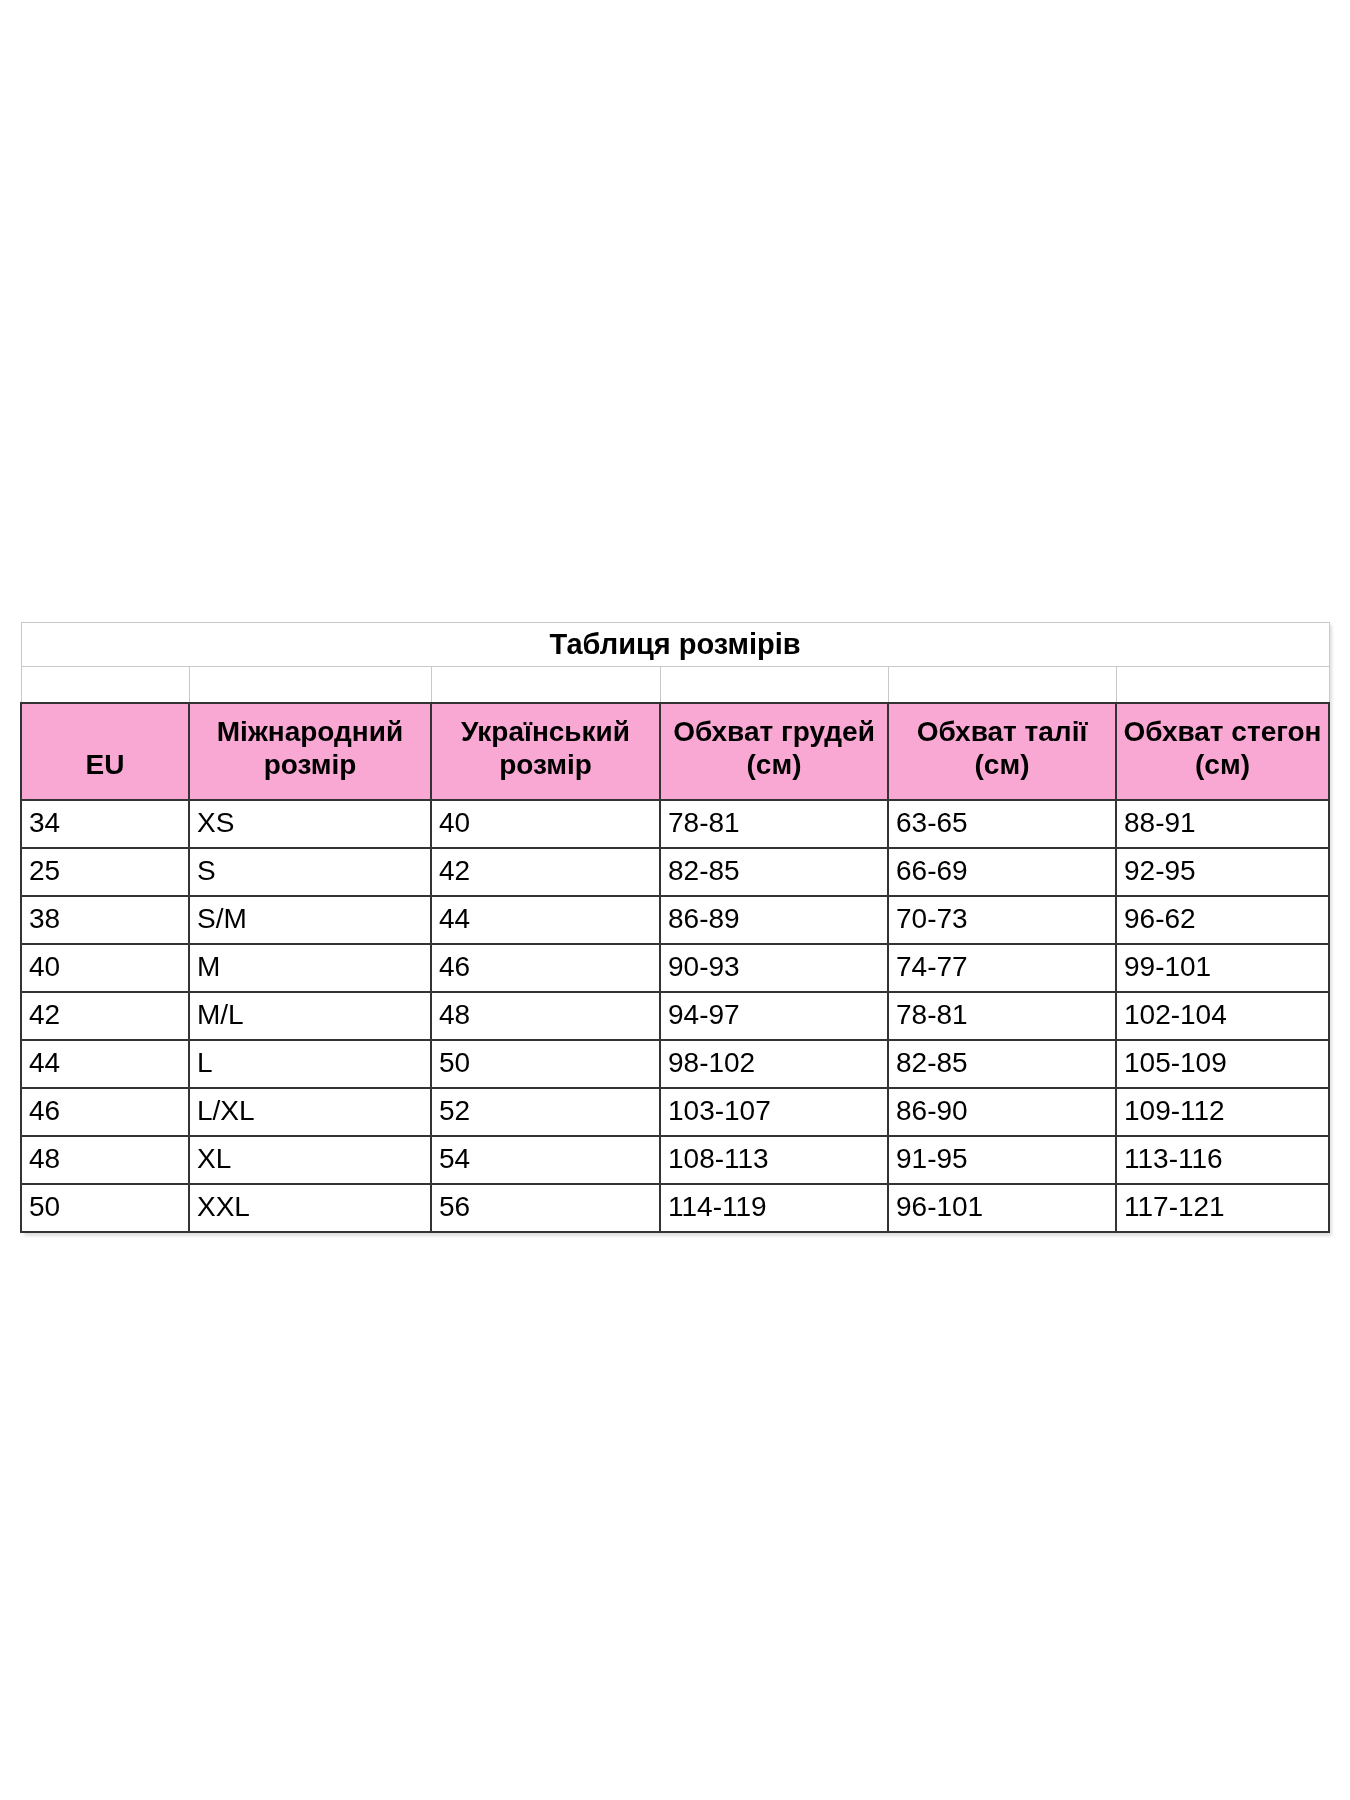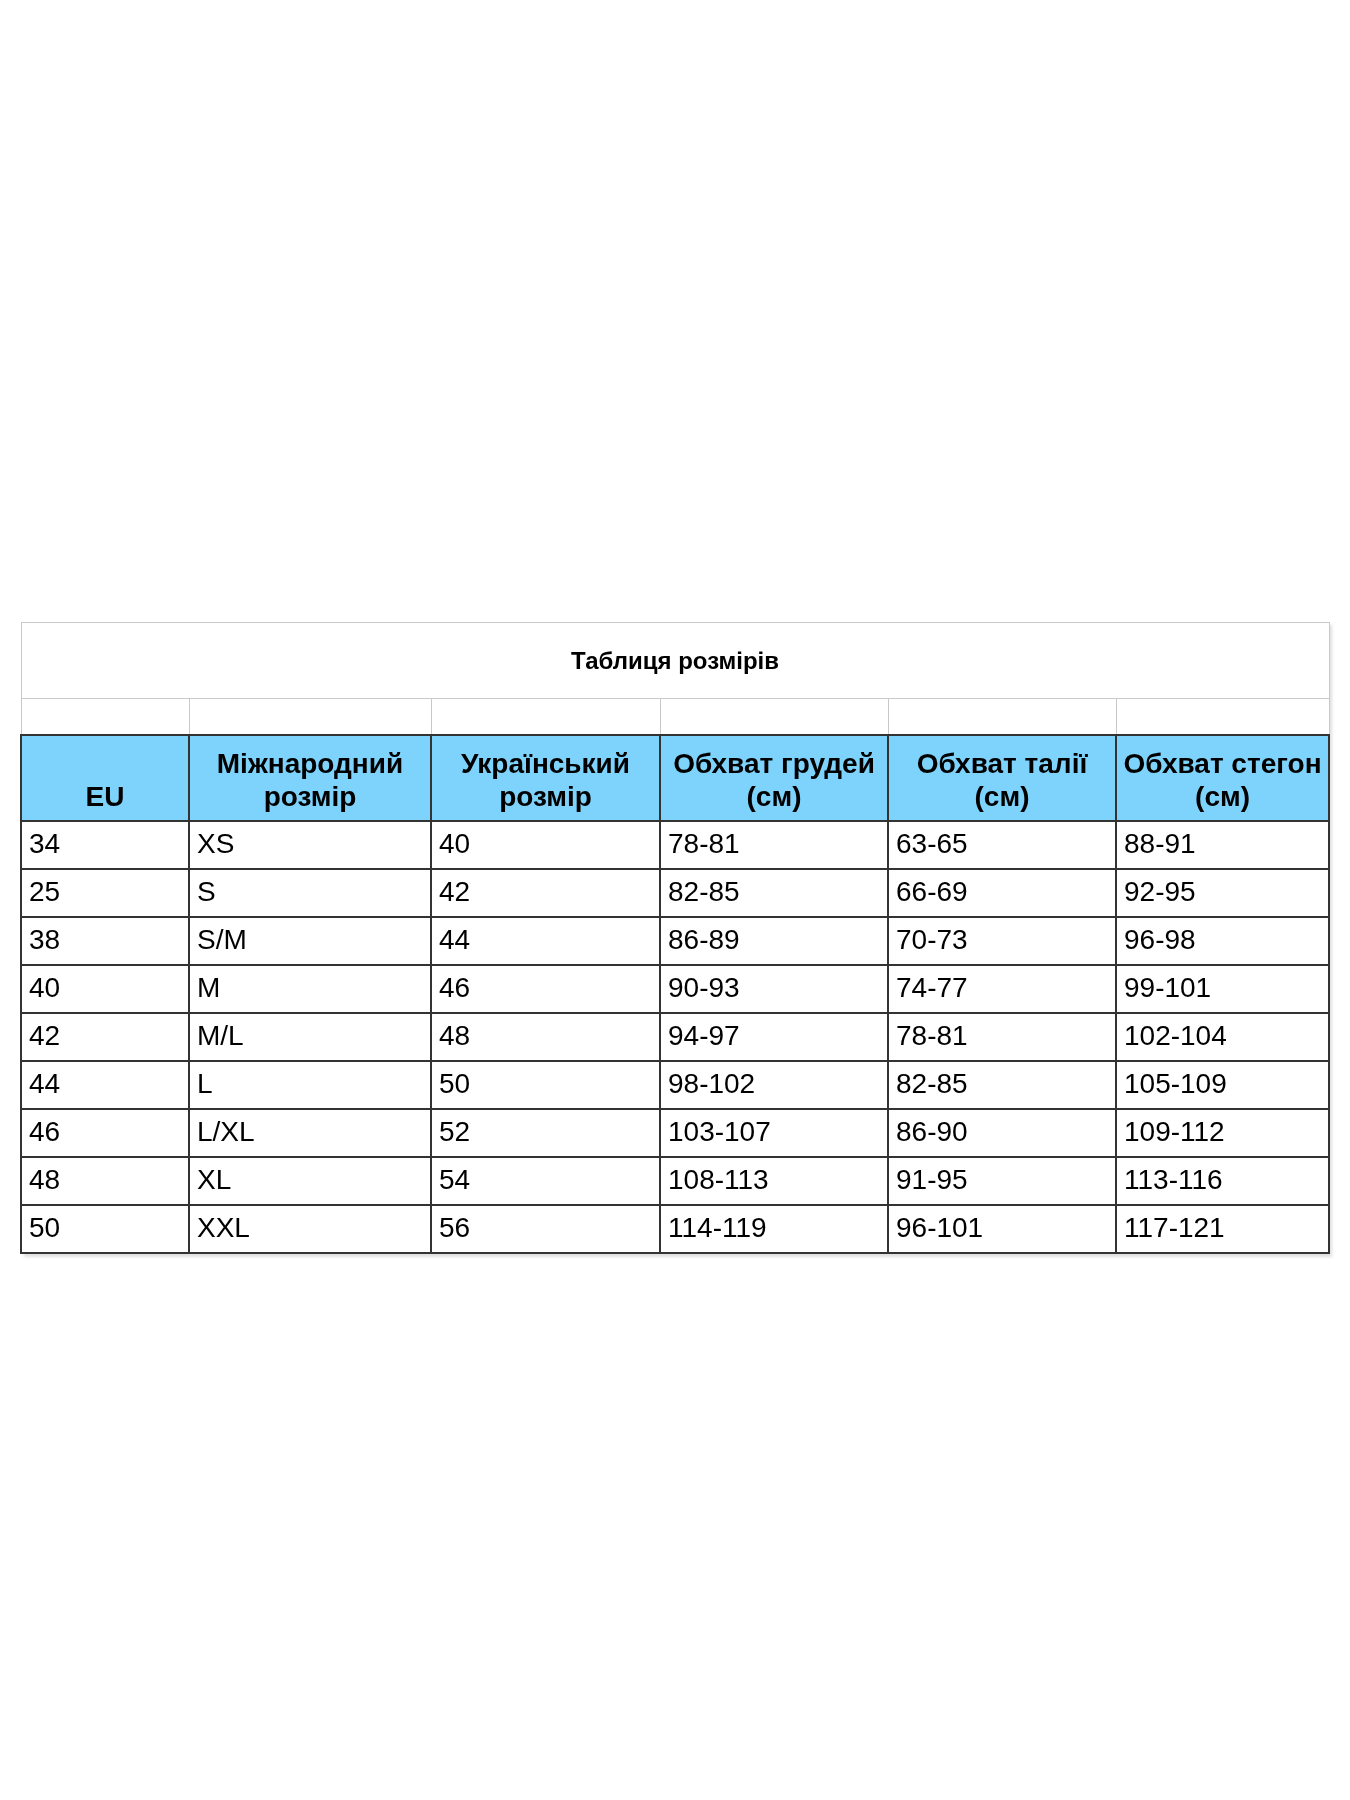--- a/index.html
+++ b/index.html
@@ -27,39 +27,39 @@
     width: 1308px;
     background: #ffffff;
   }
   
   td.title-cell {
     border: 1px solid #c9c9c9;
     height: 43px;
     text-align: center;
     vertical-align: middle;
     font-weight: bold;
-    font-size: 24px;
-    padding: 16px;
+    font-size: 29px;
+    padding: 0;
   }
   td.spacer-cell {
     border: 1px solid #c9c9c9;
     height: 35px;
     padding: 0;
   }
   
   th.header-cell {
     border: 2px solid #333333;
-    background: #7dd3fc;
+    background: #f9a8d4;
     height: 77px;
     vertical-align: bottom;
     text-align: center;
     font-weight: bold;
     font-size: 28px;
     line-height: 1.18;
-    padding: 0 4px 7px 4px;
+    padding: 0 4px 18px 4px;
   }
   td.data-cell {
     border: 2px solid #333333;
     height: 44px;
     vertical-align: middle;
     text-align: left;
     font-size: 28px;
     padding: 0 16px 2px 7px;
     background: #ffffff;
   }
@@ -114,21 +114,21 @@
           <td class="data-cell">82-85</td>
           <td class="data-cell">66-69</td>
           <td class="data-cell">92-95</td>
         </tr>
         <tr>
           <td class="data-cell">38</td>
           <td class="data-cell">S/M</td>
           <td class="data-cell">44</td>
           <td class="data-cell">86-89</td>
           <td class="data-cell">70-73</td>
-          <td class="data-cell">96-98</td>
+          <td class="data-cell">96-62</td>
         </tr>
         <tr>
           <td class="data-cell">40</td>
           <td class="data-cell">M</td>
           <td class="data-cell">46</td>
           <td class="data-cell">90-93</td>
           <td class="data-cell">74-77</td>
           <td class="data-cell">99-101</td>
         </tr>
         <tr>

